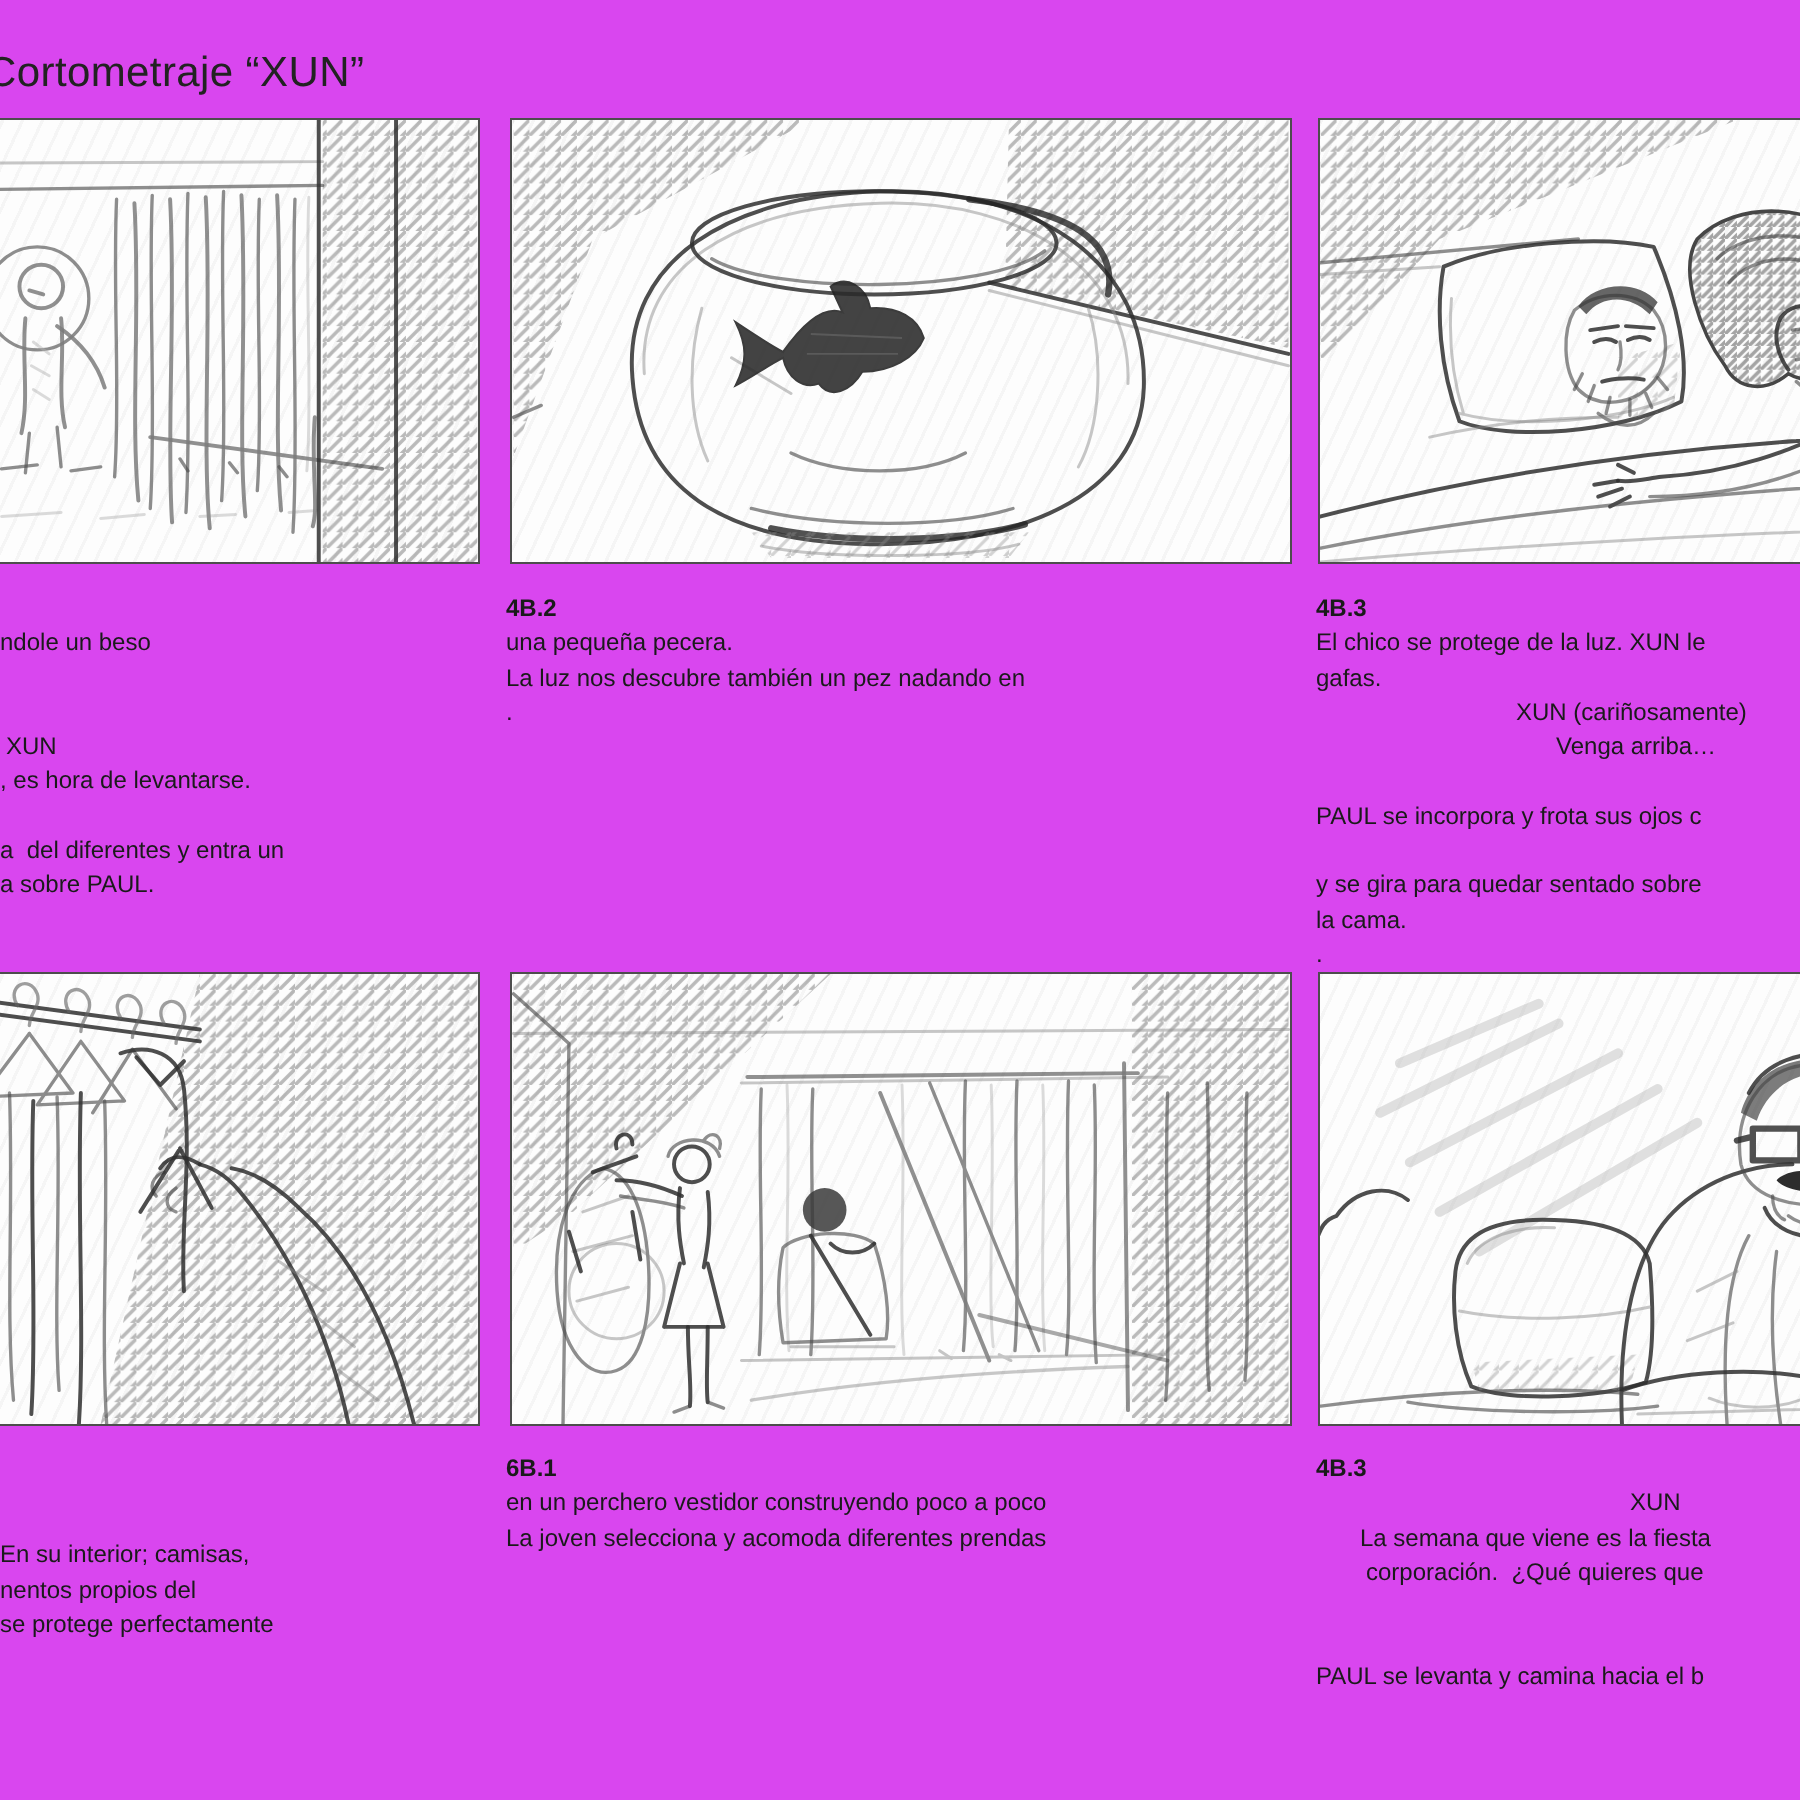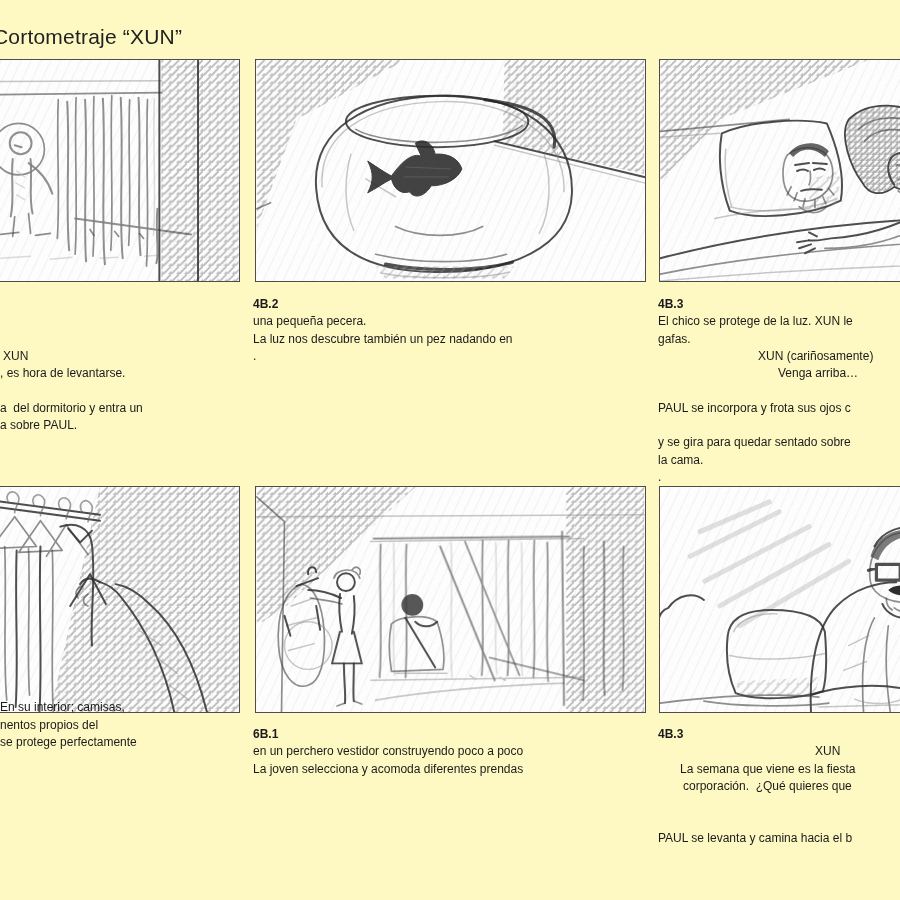--- a/index.html
+++ b/index.html
@@ -1,16 +1,16 @@
 <!DOCTYPE html>
 <html><head>
 <meta charset="utf-8">
 <style>
   html,body{margin:0;padding:0;background:#fff;}
-  #stage{position:relative;width:900px;height:900px;background:#fef9c3;overflow:hidden;
+  #stage{position:relative;width:900px;height:900px;background:#d946ef;overflow:hidden;
          font-family:"Liberation Sans",sans-serif;}
   #title{position:absolute;left:-7px;top:25px;font-size:21px;color:#222;letter-spacing:.2px;
          white-space:pre;}
   .panel{position:absolute;box-sizing:border-box;border:1.6px solid #4d4d4d;
          background:
            repeating-linear-gradient(115deg, rgba(110,110,110,.055) 0 1.6px, rgba(0,0,0,0) 1.6px 9px),
            #fdfdfd;
          overflow:hidden;}
   .panel svg{display:block;width:100%;height:100%;}
   #p1{left:-60px;top:59px;width:300px;height:223px}
@@ -19,21 +19,21 @@
   #p4{left:-60px;top:486px;width:300px;height:227px}
   #p5{left:255px;top:486px;width:391px;height:227px}
   #p6{left:659px;top:486px;width:300px;height:227px}
 
   .caption{position:absolute;font-size:12px;line-height:17.3px;color:#1a1a1a;}
   .cap-label{font-weight:bold;height:17.3px;white-space:pre;}
   .cap-line{height:17.3px;white-space:pre;}
   #c1{left:0;top:296px;width:252px}
   #c2{left:253px;top:296px;width:340px}
   #c3{left:658px;top:296px;width:250px}
-  #c4{left:0;top:682px;width:252px}
+  #c4{left:0;top:752px;width:252px}
   #c5{left:253px;top:726px;width:340px}
   #c6{left:658px;top:726px;width:250px}
   .ind3{margin-left:3px}.ind22{margin-left:22px}.ind25{margin-left:25px}
   .ind100{margin-left:100px}.ind120{margin-left:120px}.ind157{margin-left:157px}
 
   
   .pd{stroke:#2f2f2f;stroke-width:2;fill:none;stroke-linecap:round;stroke-linejoin:round;opacity:.85}
   .pt{stroke:#262626;stroke-width:3.2;fill:none;stroke-linecap:round;stroke-linejoin:round;opacity:.8}
   .pm{stroke:#4a4a4a;stroke-width:1.7;fill:none;stroke-linecap:round;stroke-linejoin:round;opacity:.62}
   .pl{stroke:#8a8a8a;stroke-width:1.5;fill:none;stroke-linecap:round;stroke-linejoin:round;opacity:.48}
@@ -281,26 +281,27 @@
         <path class="pm" d="M250,206 C268,208 284,212 300,214"></path>
         <path class="pl" d="M196,214 C210,220 230,220 244,214"></path>
       </g>
       <path d="M0,218 C60,210 120,208 160,212 M44,216 C80,222 140,222 170,218" class="pm"></path>
       <path d="M160,222 L300,218" class="pl"></path>
     </svg>
   </div>
 
   <div class="caption" id="c1">
     <div class="cap-label"></div>
+    <div class="cap-line">ndole un beso</div>
     <div class="cap-line"></div>
     <div class="cap-line"></div>
     <div class="cap-line ind3">XUN</div>
     <div class="cap-line">, es hora de levantarse.</div>
     <div class="cap-line"></div>
-    <div class="cap-line">a  del dormitorio y entra un</div>
+    <div class="cap-line">a  del diferentes y entra un</div>
     <div class="cap-line">a sobre PAUL.</div>
   </div>
 
   <div class="caption" id="c2">
     <div class="cap-label">4B.2</div>
     <div class="cap-line">una pequeña pecera.</div>
     <div class="cap-line">La luz nos descubre también un pez nadando en</div>
     <div class="cap-line">.</div>
   </div>
 

